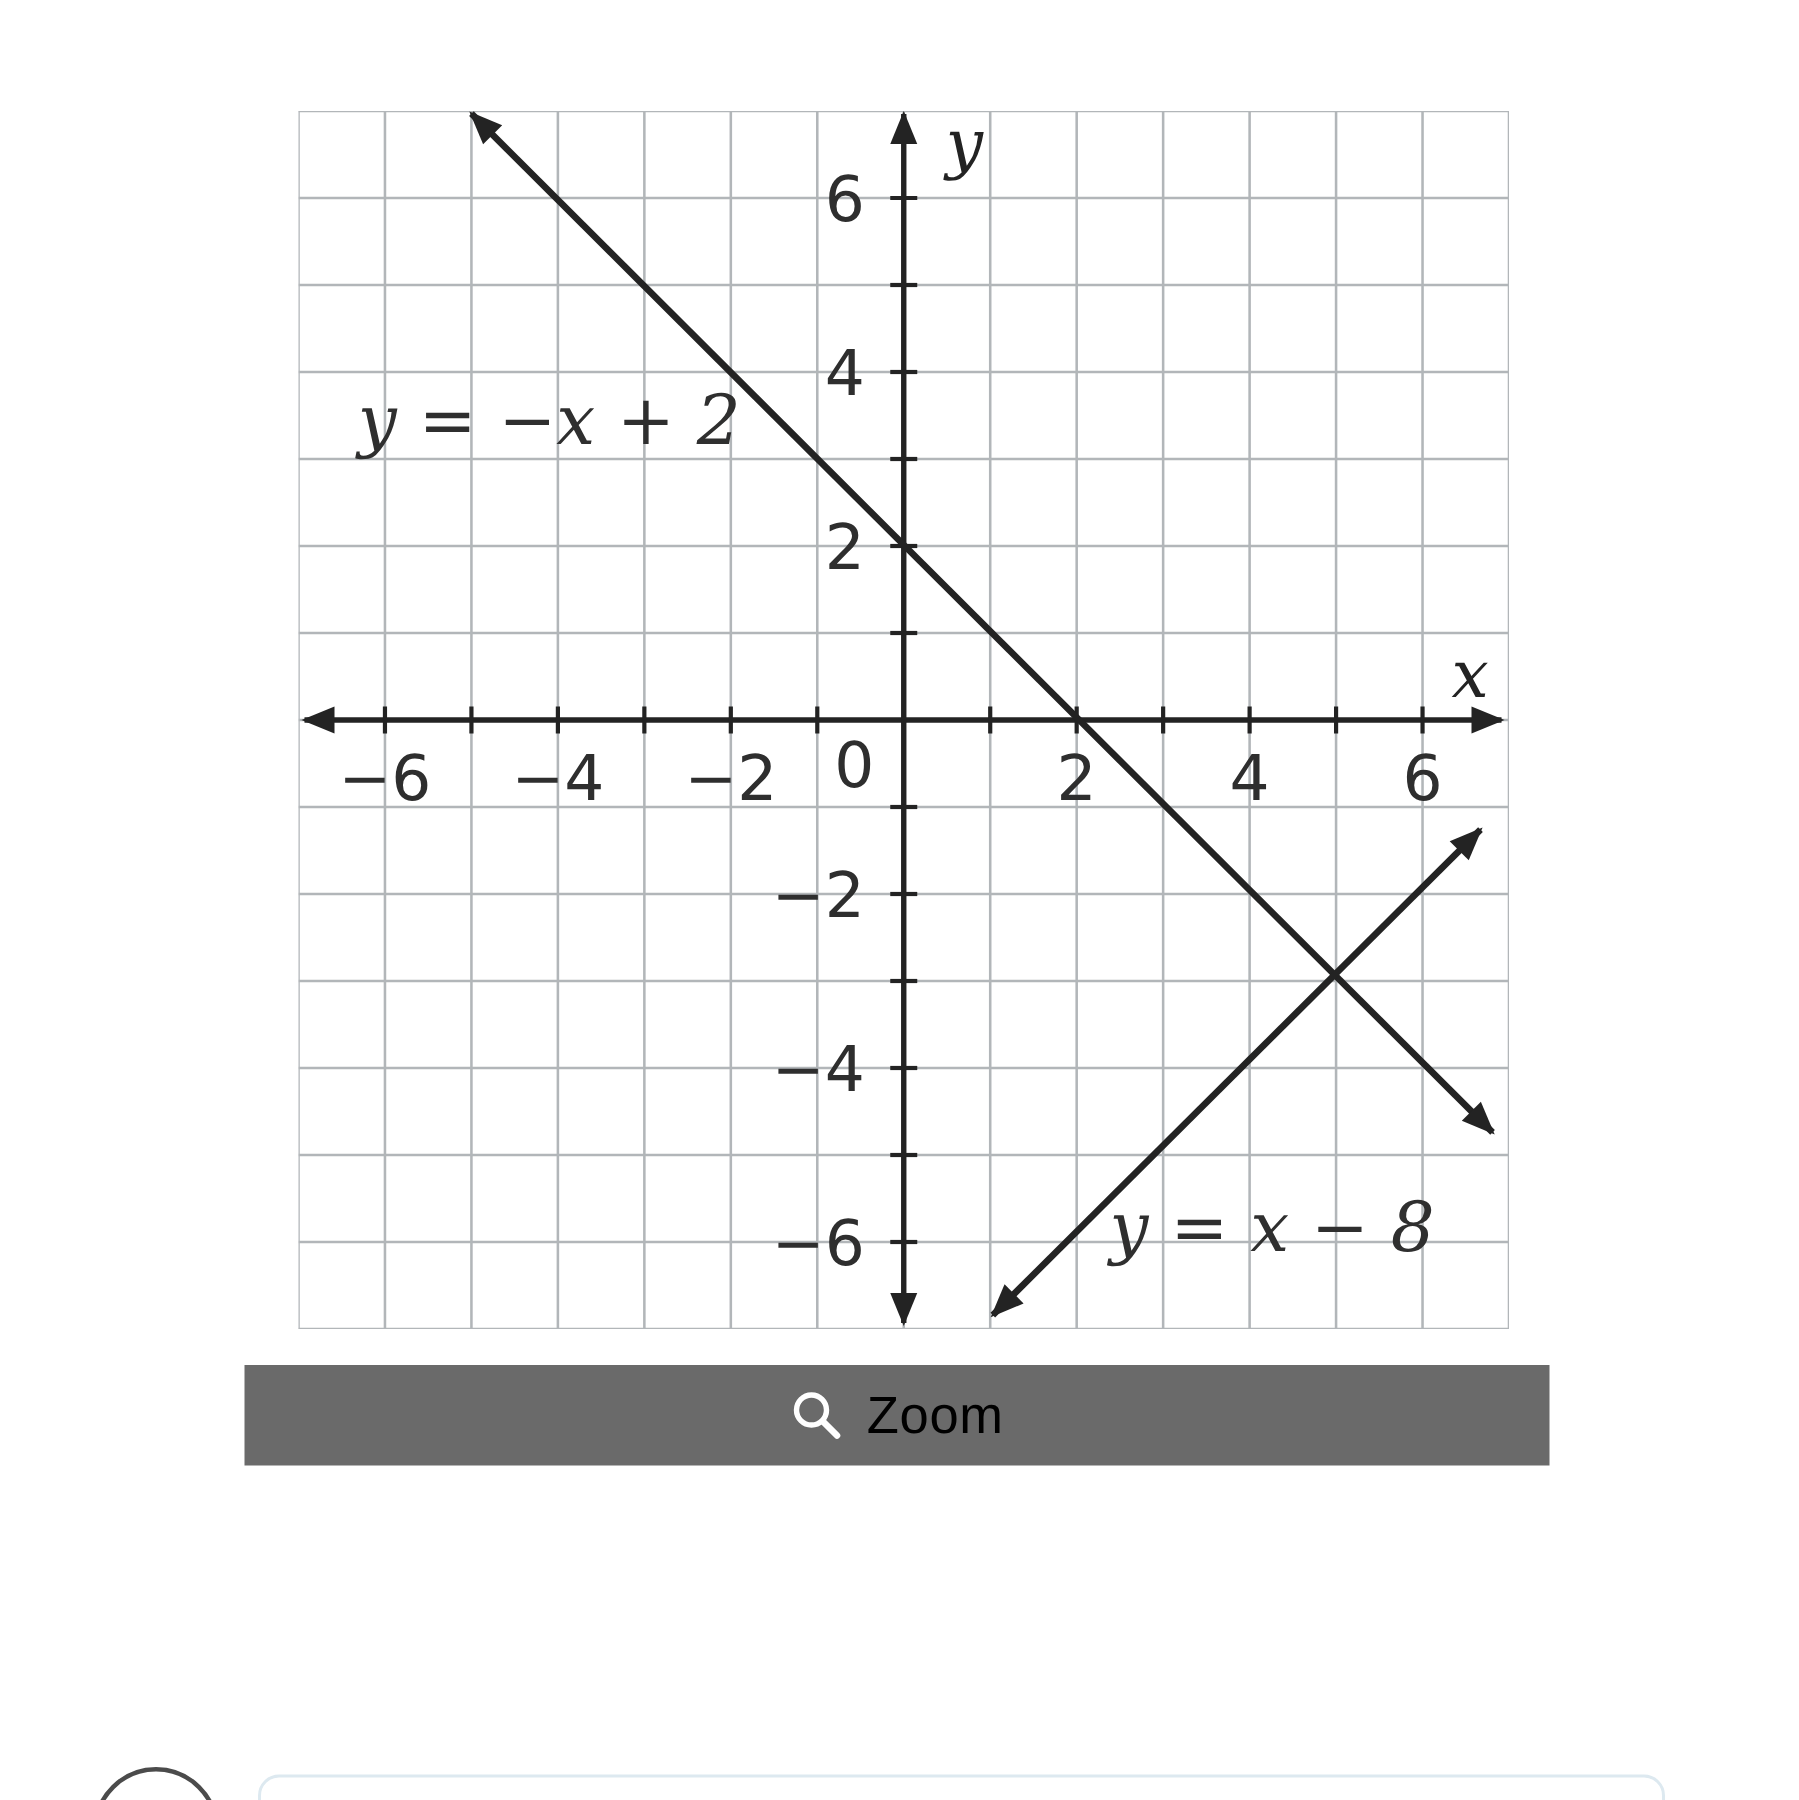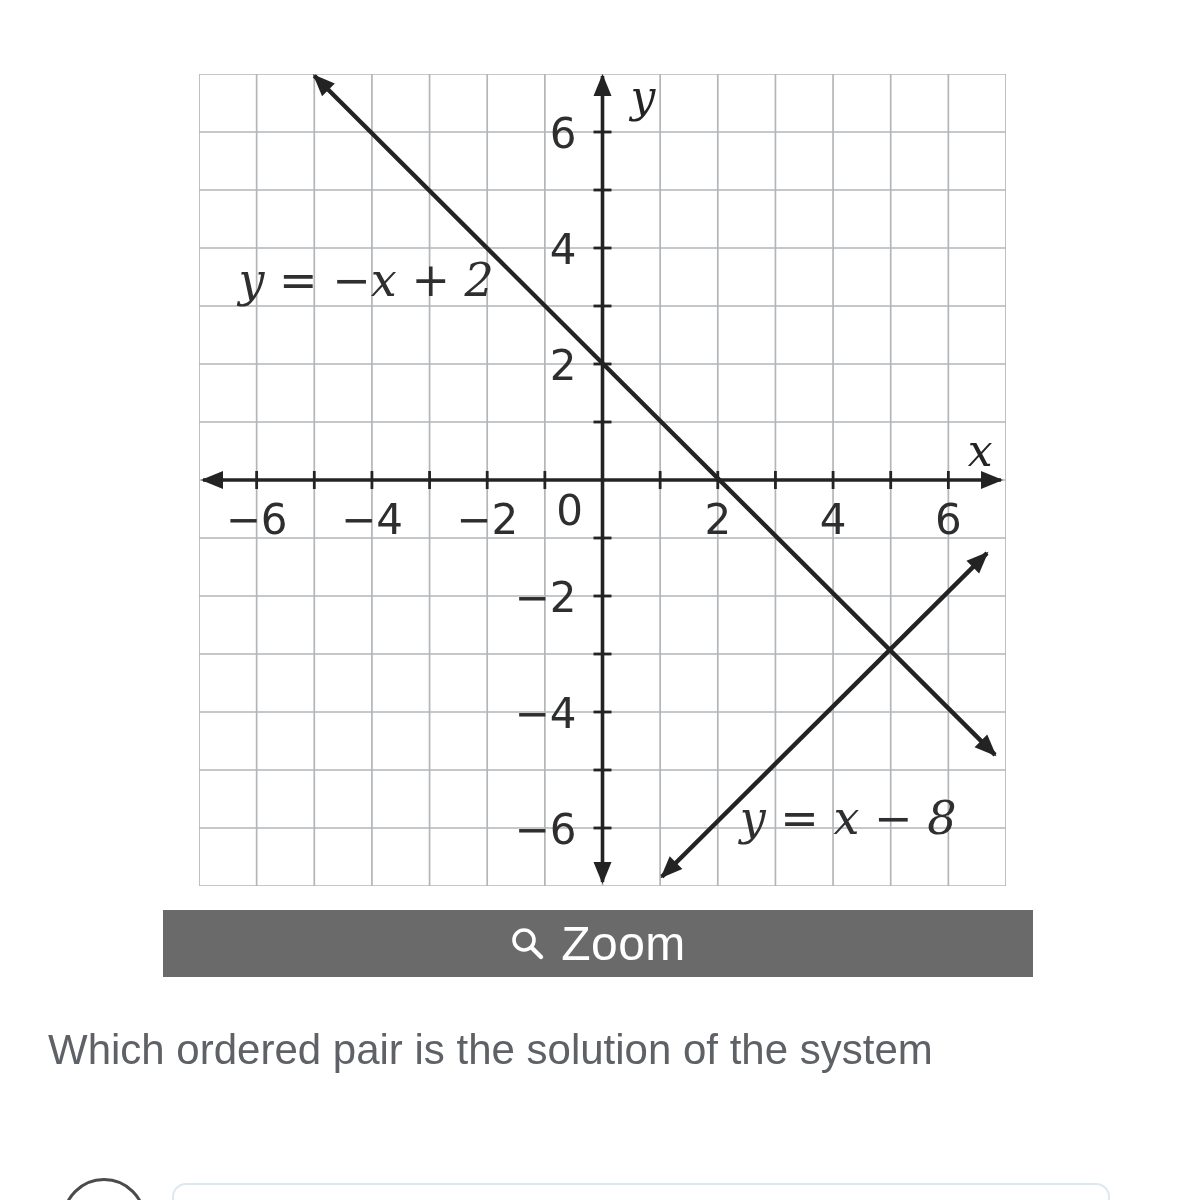--- a/index.html
+++ b/index.html
@@ -3,21 +3,21 @@
 <meta charset="utf-8">
 <style>
   html,body{margin:0;padding:0;background:#fff;}
   .page{position:relative;width:1199px;height:1200px;background:#fff;overflow:hidden;
         font-family:"Liberation Sans",sans-serif;}
   .graph-figure{position:absolute;left:199px;top:74px;margin:0;width:807px;height:812px;}
   .graph-figure svg{display:block;}
   .zoom-bar{position:absolute;left:163px;top:910px;width:870px;height:67px;
             border:none;display:flex;align-items:center;justify-content:center;
             gap:15px;cursor:pointer;padding:0;}
-  .zoom-bar .zoom-label{color:#ffffff;font-size:48px;font-weight:400;letter-spacing:0.5px;
+  .zoom-bar .zoom-label{color:#000000;font-size:35px;font-weight:400;letter-spacing:0.5px;
             font-family:"Liberation Sans",sans-serif;}
   .question{position:absolute;left:48px;top:1014px;width:1120px;
             font-size:42px;line-height:72px;font-weight:400;}
   .radio{position:absolute;left:62px;top:1178px;width:84px;height:84px;
          border:3.5px solid #4b4b4b;border-radius:50%;background:#fff;box-sizing:border-box;}
   .answer-box{position:absolute;left:172px;top:1183px;width:938px;height:90px;
          border:2px solid #dde9f0;border-radius:14px;background:#fff;box-sizing:border-box;}
 </style>
 </head>
 <body>
@@ -121,19 +121,18 @@
 
   <button class="zoom-bar" style="background: rgb(106, 106, 106);">
     <svg width="36" height="36" viewBox="0 0 36 36">
       <circle cx="14" cy="14" r="10" fill="none" stroke="#ffffff" stroke-width="3.6"></circle>
       <line x1="21.5" y1="21.5" x2="31" y2="31" stroke="#ffffff" stroke-width="4.4" stroke-linecap="round"></line>
     </svg>
     <span class="zoom-label">Zoom</span>
   </button>
 
   <div class="question" style="color: rgb(94, 98, 102);">
-    <div>Which ordered pair is the solution of the system</div>
   </div>
 
   <div class="radio"></div>
   <div class="answer-box"></div>
 
 </div>
 
 </body></html>

